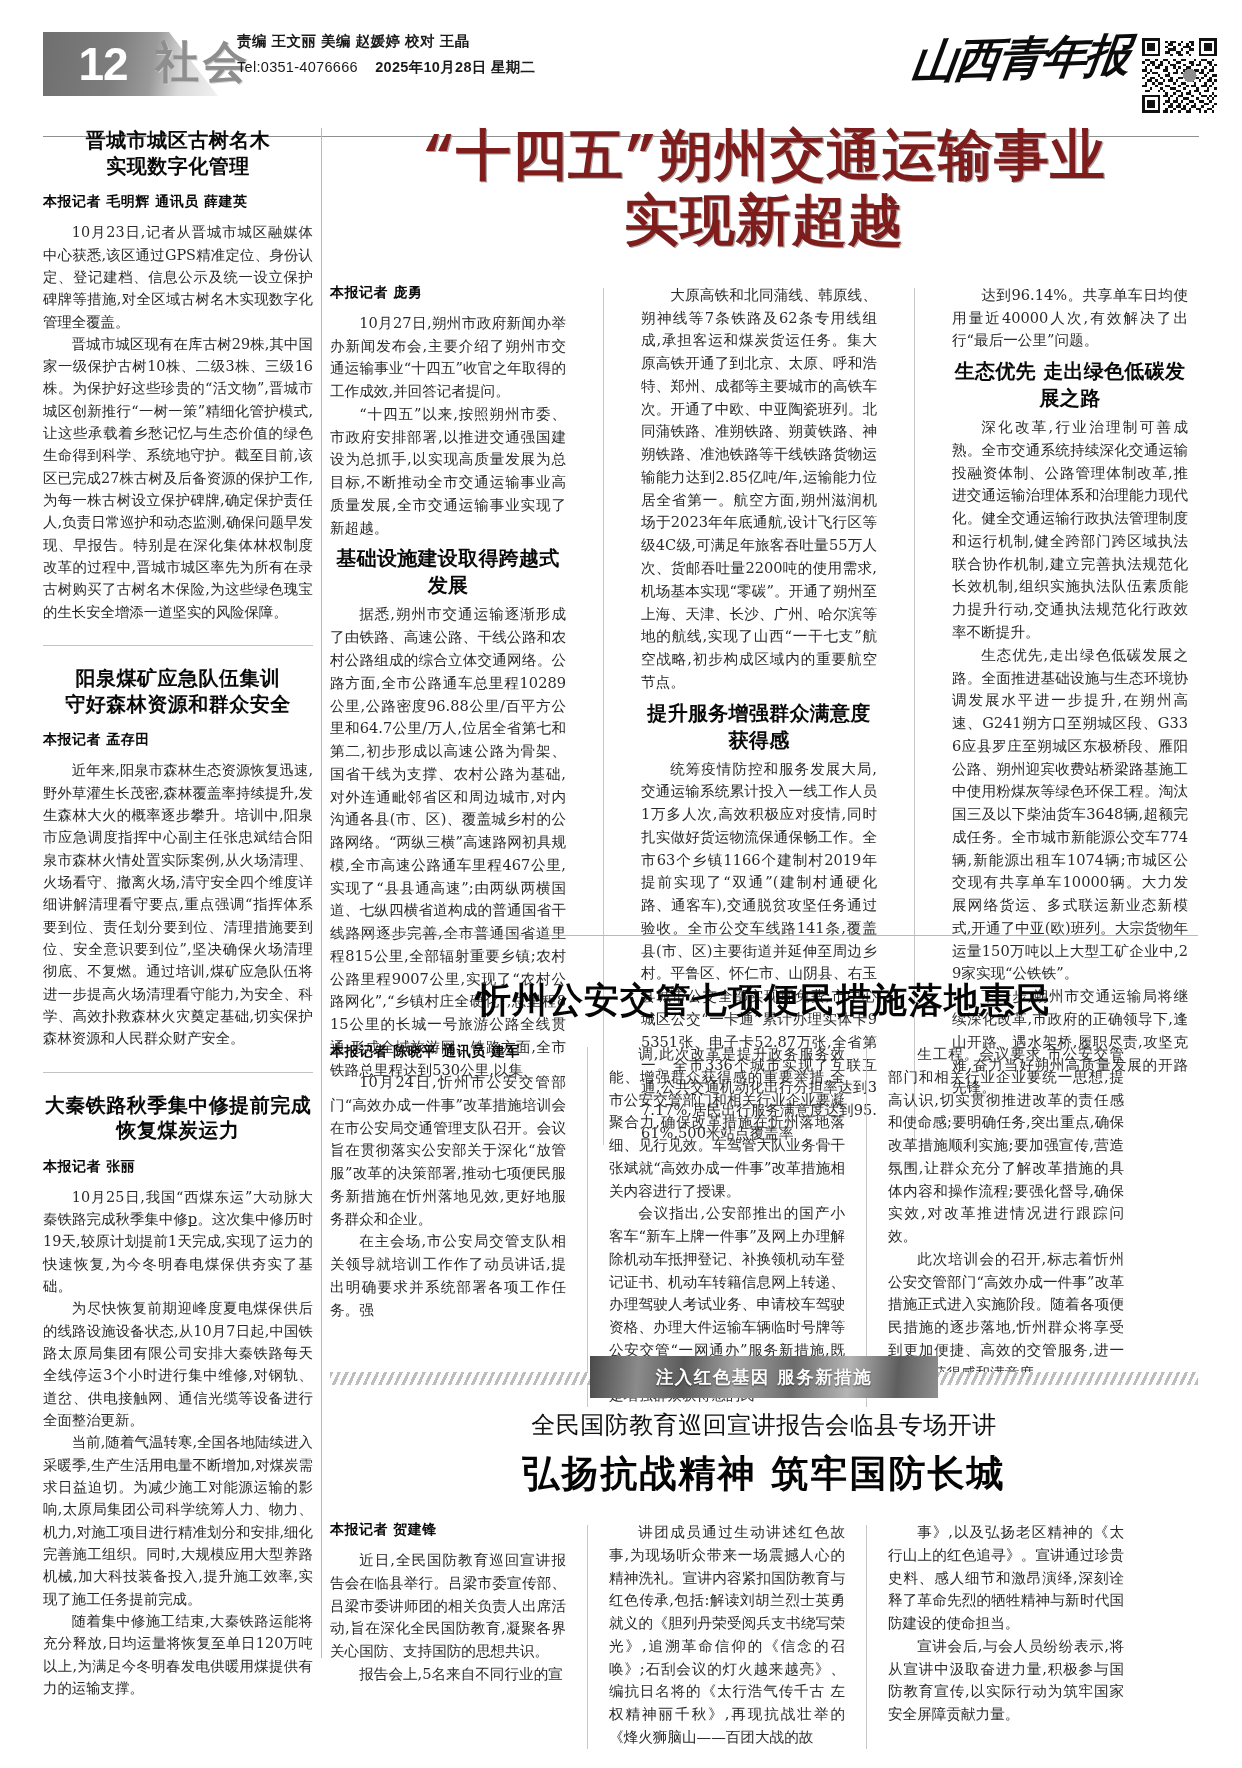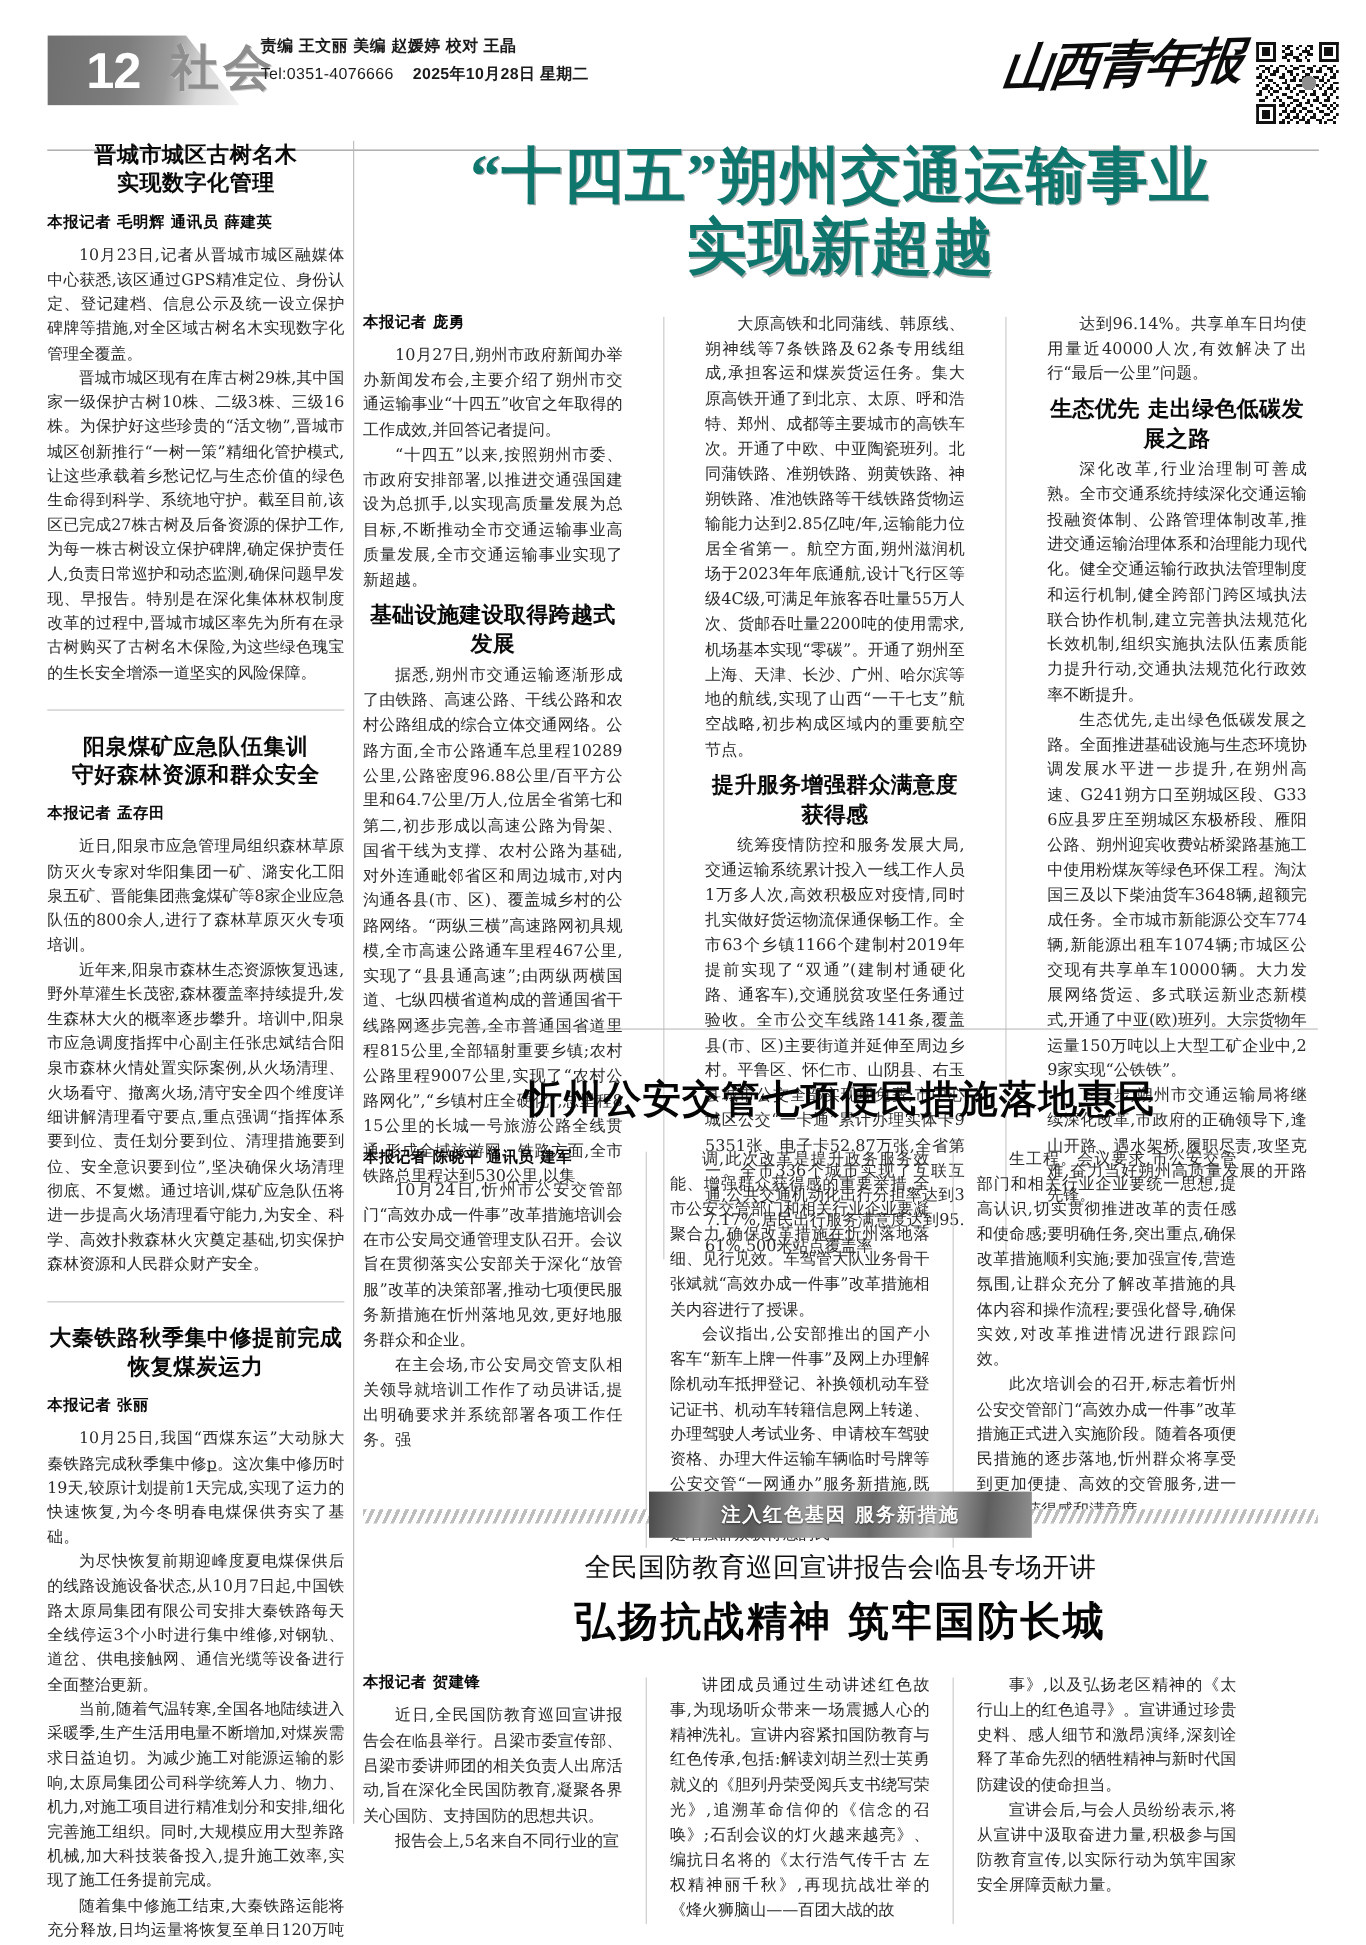--- a/index.html
+++ b/index.html
@@ -88,23 +88,23 @@
   
   .leftrail{position:absolute;left:43px;top:128px;width:270px;}
   .leftrail .art-title{font-size:20px;margin-bottom:14px;}
   .leftrail .byline{margin-bottom:10px;}
   .leftrail .body-text{font-size:14.4px;line-height:1.55;}
   .l-sep{width:270px;height:1px;background:#c2c2c2;margin:22px 0 20px;}
 
   
   .story1{position:absolute;left:330px;top:128px;width:868px;}
   .story1 .mega{
-    font-family:Liberation Serif, serif;
+    font-family:Liberation Mono, monospace;
     font-weight:bold;font-size:55px;line-height:1.18;
-    text-align:center;color:#0f766e;letter-spacing:1px;
+    text-align:center;color:#7f1d1d;letter-spacing:1px;
     text-shadow:1.2px 1.2px 0 #aaa;
   }
   .s1-cols{display:flex;gap:16px;margin-top:26px;}
   .s1-col{width:236px;padding:0 12px;}
   .s1-col:first-child{padding-left:0;}
   .s1-col:last-child{padding-right:0;}
   .colsep{width:1px;background:#c7c7c7;margin:4px 9px 0;}
 
   
   .story2{position:absolute;left:330px;top:963px;width:868px;}
@@ -386,21 +386,20 @@
 
     <div class="l-sep"></div>
 
     <div>
       <div class="art-title">
         <div>阳泉煤矿应急队伍集训</div>
         <div>守好森林资源和群众安全</div>
       </div>
       <div class="byline">本报记者 孟存田</div>
       <div class="body-text">
-        <p>近日,阳泉市应急管理局组织森林草原防灭火专家对华阳集团一矿、潞安化工阳泉五矿、晋能集团燕龛煤矿等8家企业应急队伍的800余人,进行了森林草原灭火专项培训。</p>
         <p>近年来,阳泉市森林生态资源恢复迅速,野外草灌生长茂密,森林覆盖率持续提升,发生森林大火的概率逐步攀升。培训中,阳泉市应急调度指挥中心副主任张忠斌结合阳泉市森林火情处置实际案例,从火场清理、火场看守、撤离火场,清守安全四个维度详细讲解清理看守要点,重点强调“指挥体系要到位、责任划分要到位、清理措施要到位、安全意识要到位”,坚决确保火场清理彻底、不复燃。通过培训,煤矿应急队伍将进一步提高火场清理看守能力,为安全、科学、高效扑救森林火灾奠定基础,切实保护森林资源和人民群众财产安全。</p>
       </div>
     </div>
 
     <div class="l-sep"></div>
 
     <div>
       <div class="art-title">
         <div>大秦铁路秋季集中修提前完成</div>
         <div>恢复煤炭运力</div>

